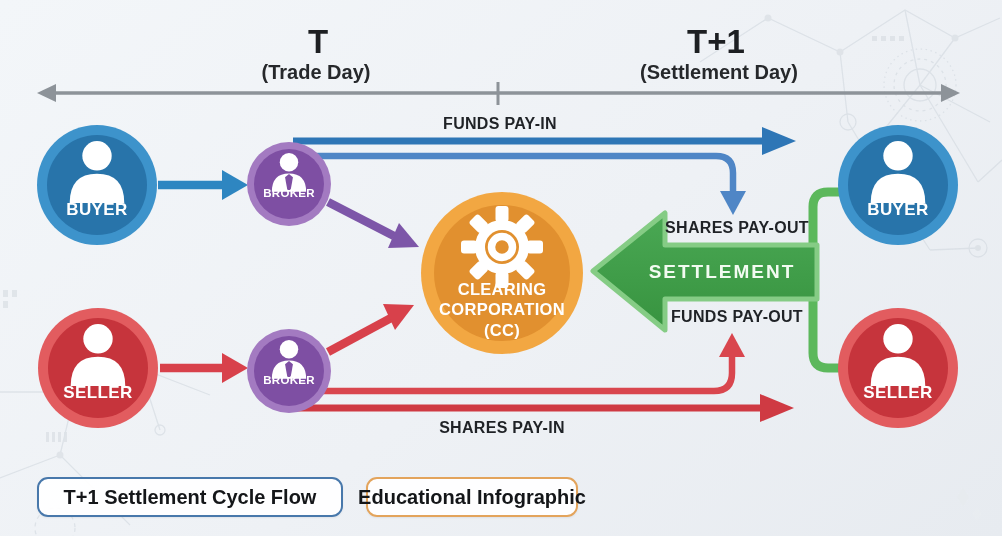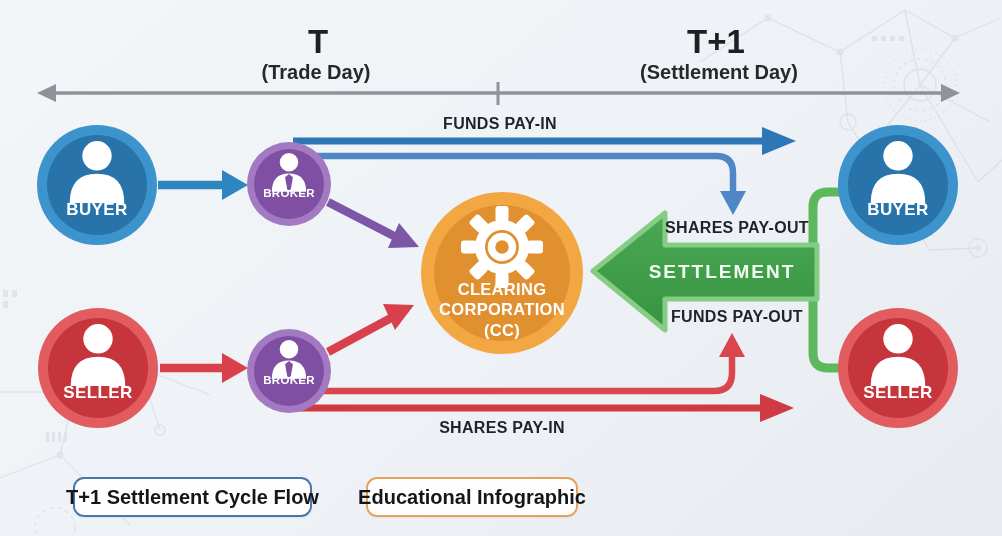--- a/index.html
+++ b/index.html
@@ -17,21 +17,21 @@
   .broker-label{font-size:11.5px;font-weight:bold;fill:#ffffff;letter-spacing:.3px;}
   .cc-label{font-size:16.5px;font-weight:bold;fill:#ffffff;letter-spacing:.3px;}
   .settle-label{font-size:19px;font-weight:bold;fill:#f2fbf1;letter-spacing:2px;}
   .badge{
     position:absolute;top:477px;height:40px;box-sizing:border-box;
     display:flex;align-items:center;justify-content:center;
     background:rgba(255,255,255,.93);border:2px solid #888;border-radius:11px;
     font-size:20px;font-weight:bold;color:#141619;box-shadow:0 1px 2px rgba(40,60,80,.07);
     white-space:nowrap;
   }
-  .badge-1{left:37px;width:239px;border-color:#4878ab;margin-left:36px;}
+  .badge-1{left:37px;width:306px;border-color:#4878ab;}
   .badge-2{left:366px;width:212px;border-color:#e3a45c;}
   .badge-3{left:693px;width:268px;border-color:#68b46e;}
 </style>
 </head>
 <body>
 
 <div class="stage">
 
   <svg width="1002" height="536" viewBox="0 0 1002 536">
     <defs>

